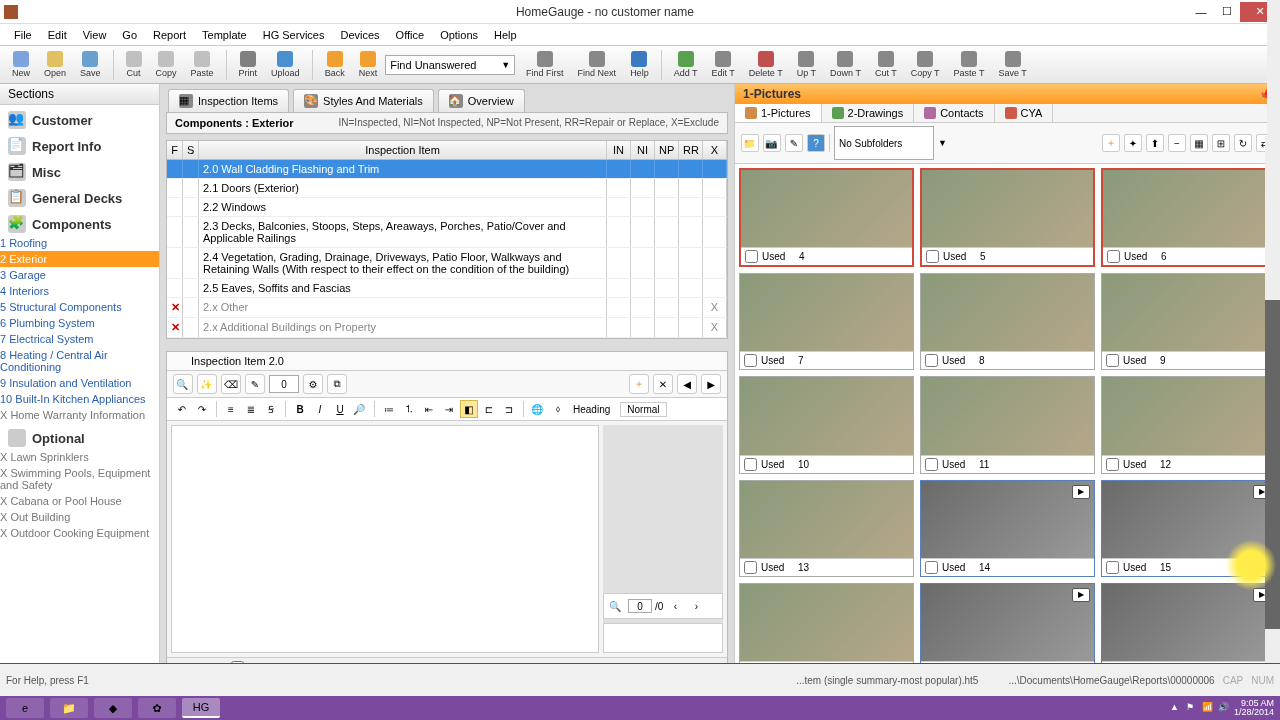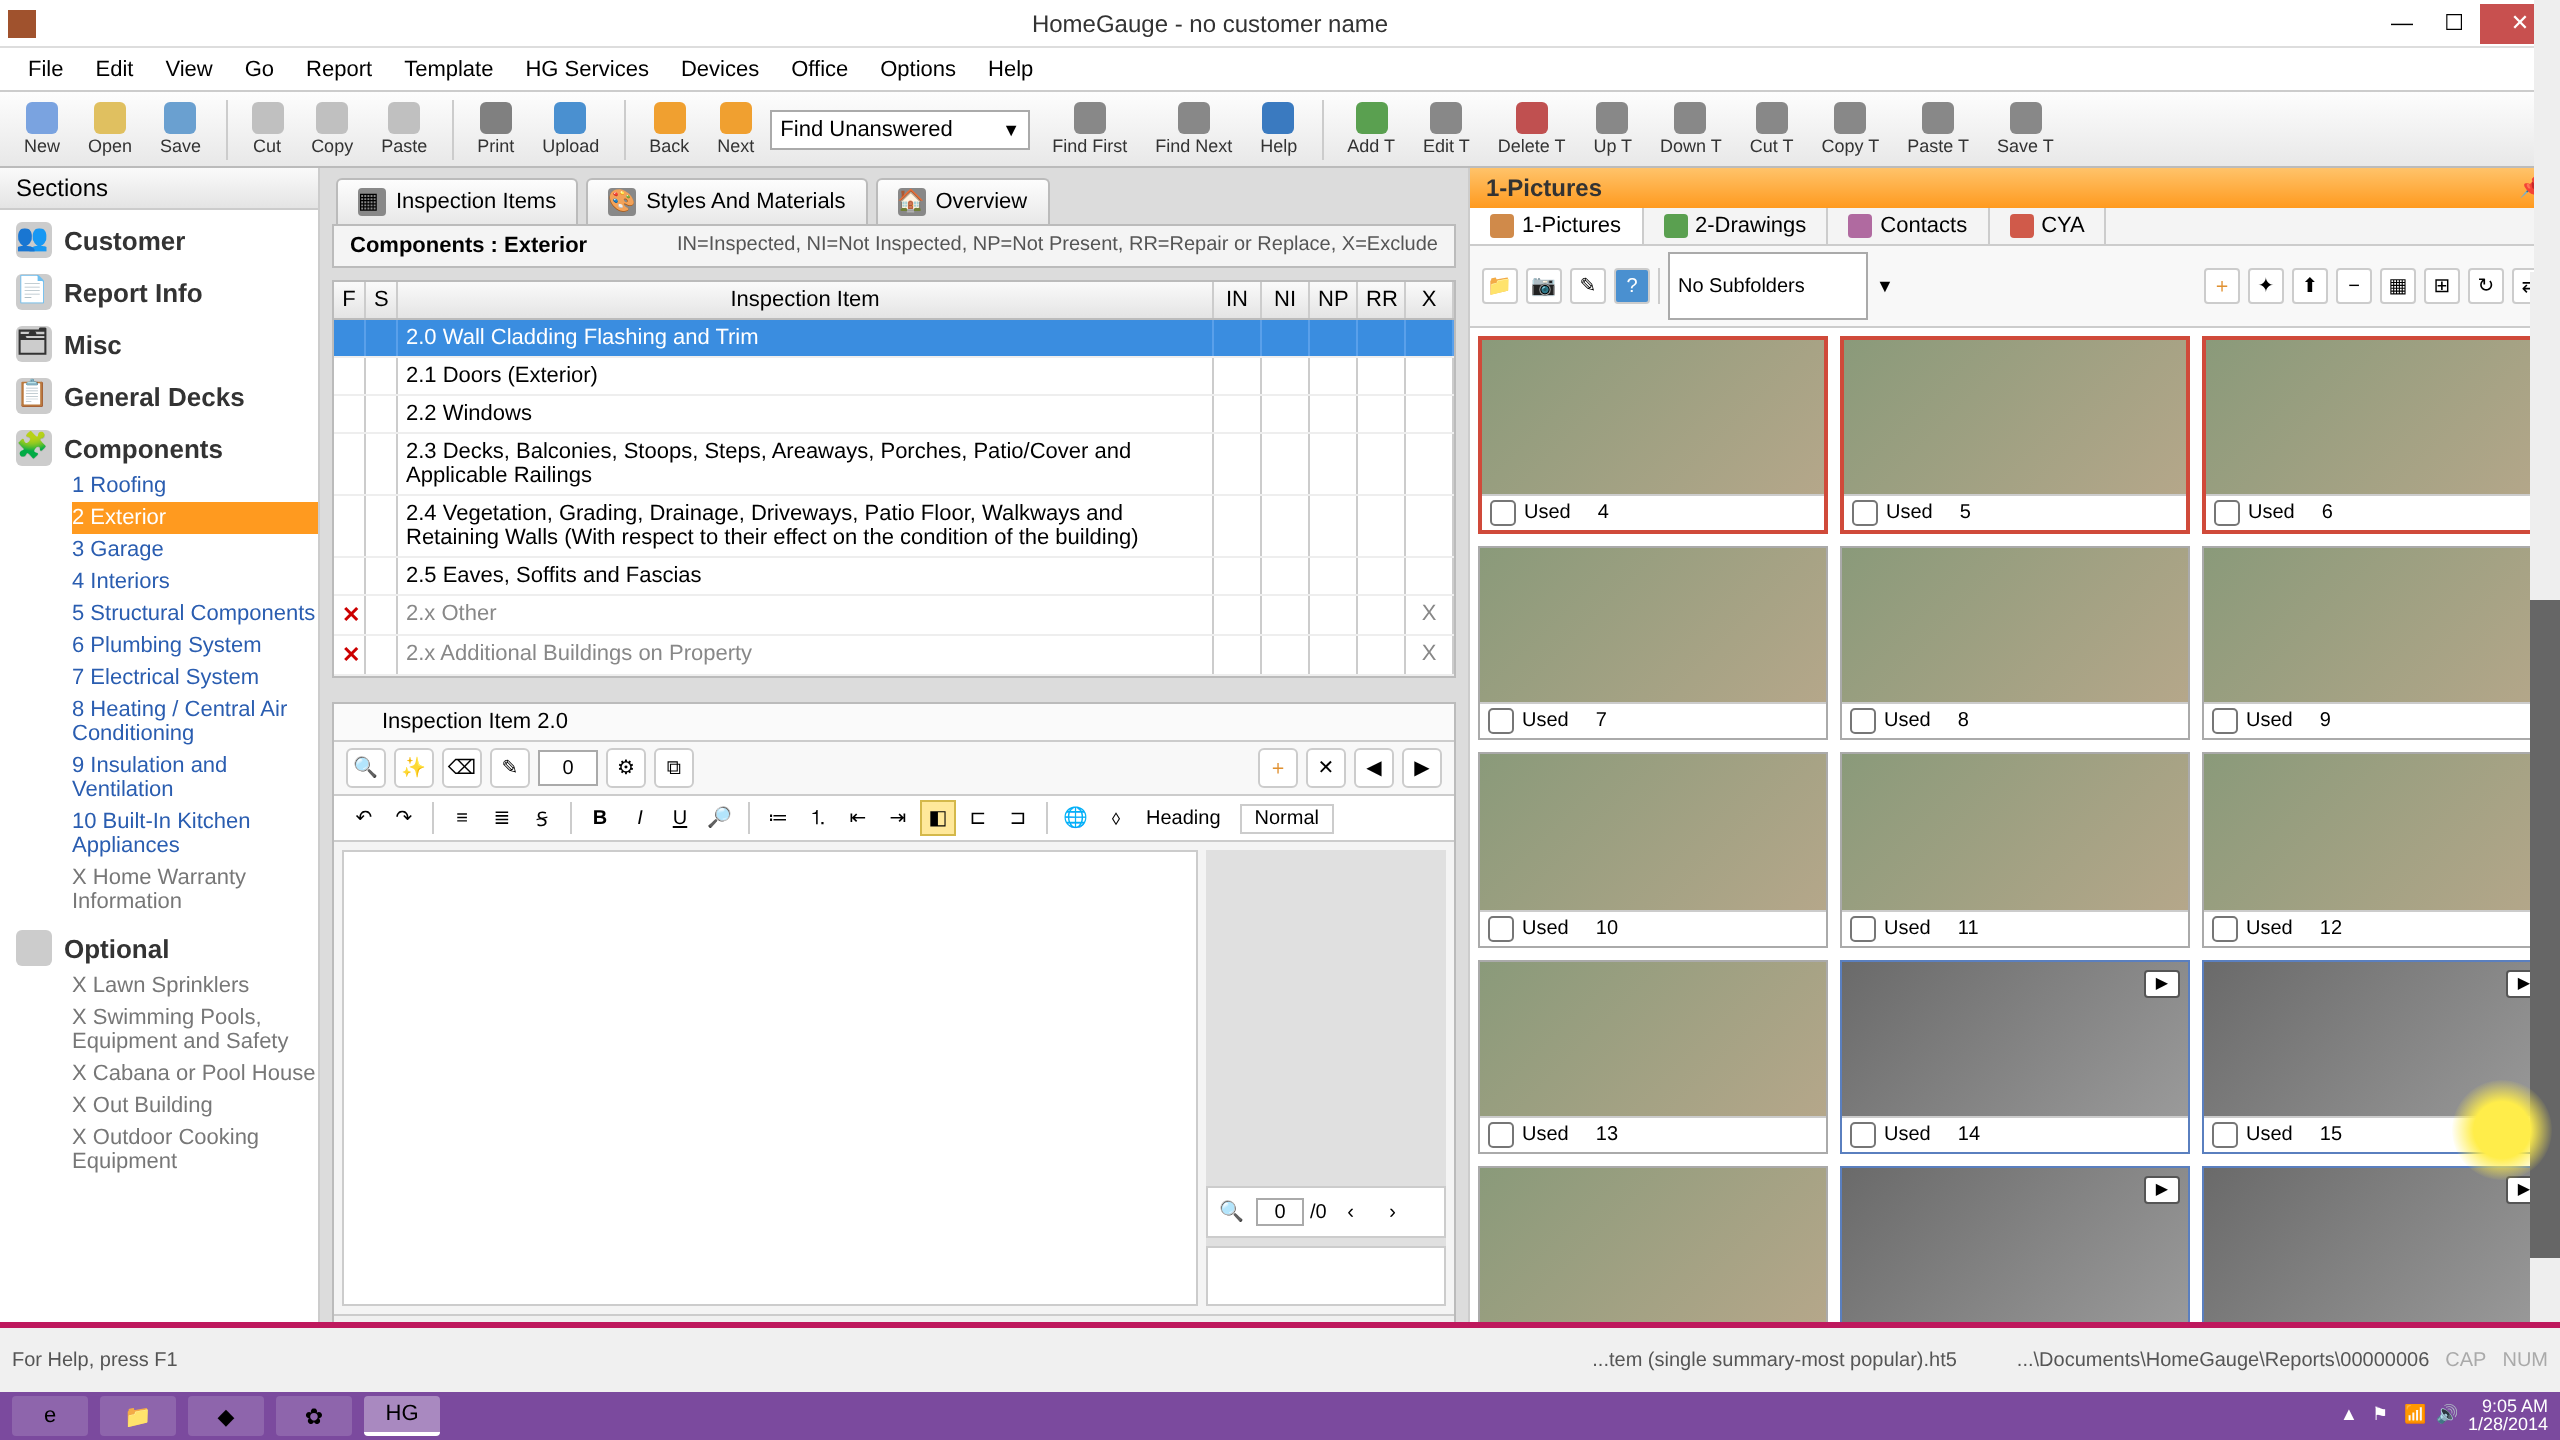--- a/index.html
+++ b/index.html
@@ -22,21 +22,21 @@
 .tbtn .ticon { width: 16px; height: 16px; border-radius: 3px; margin-bottom: 1px; }
 .tsep { width: 1px; height: 30px; background: #ccc; margin: 0 4px; }
 .tcombo { width: 130px; height: 20px; font-size: 11px; border: 1px solid #aaa; padding: 0 4px; background: #fff; }
 
 
 .main { display: flex; height: 600px; }
 .sections { width: 160px; background: #fff; border-right: 1px solid #ccc; display: flex; flex-direction: column; }
 .sections-hdr { background: linear-gradient(#fafafa,#e4e4e4); padding: 3px 8px; font-size: 12px; border-bottom: 1px solid #ccc; }
 .sec-group { padding: 6px 0 2px 8px; font-size: 13px; font-weight: bold; color: #333; display: flex; align-items: center; gap: 6px; }
 .sec-group .gicon { width: 18px; height: 18px; background: #ccc; border-radius: 3px; }
-.sec-item { font-size: 11px; color: #2a5db0; padding: 2px 0; cursor: pointer; margin-left: 36px; }
+.sec-item { font-size: 11px; color: #2a5db0; padding: 2px 0; cursor: pointer; }
 .sec-item.sel { background: #ff9a1f; color: #fff; }
 .sec-item.x { color: #777; }
 .sec-scroll { flex: 1; overflow: hidden; position: relative; }
 .sec-scrollbar { position: absolute; right: 0; top: 0; width: 13px; height: 100%; background: #eee; }
 
 
 .center { flex: 1; display: flex; flex-direction: column; background: #dcdcdc; min-width: 0; }
 .tabs { height: 28px; display: flex; align-items: flex-end; padding: 0 8px; gap: 4px; }
 .tab { background: linear-gradient(#fdfdfd,#e8e8e8); border: 1px solid #bbb; border-bottom: none; padding: 4px 10px; font-size: 11px; display: flex; align-items: center; gap: 5px; cursor: pointer; border-radius: 3px 3px 0 0; }
 .tab .tabicon { width: 14px; height: 14px; background: #888; border-radius: 2px; }
@@ -90,21 +90,21 @@
 .thumb.video { border: 1px solid #5a7fbf; }
 .thumb .img { flex: 1; background: linear-gradient(135deg,#8a9a7a,#b5a78a); position: relative; }
 .thumb .img.vid { background: linear-gradient(135deg,#6a6a6a,#9a9a9a); }
 .thumb .playbadge { position: absolute; top: 4px; right: 4px; width: 18px; height: 14px; background: #fff; border: 1px solid #555; border-radius: 2px; font-size: 8px; display:flex; align-items:center; justify-content:center; }
 .thumb .cap { height: 18px; font-size: 10px; padding: 2px 4px; display: flex; align-items: center; gap: 4px; border-top: 1px solid #ccc; }
 .thumb.first { border: 2px solid #d04a3a; }
 .pic-scroll { position: absolute; right: 0; top: 136px; width: 15px; bottom: 36px; background: #eee; }
 .pic-scroll .handle { position: absolute; top: 30%; height: 60%; width: 100%; background: #666; }
 
 
-.status { position: absolute; bottom: 24px; left: 0; right: 0; height: 32px; background: #f0f0f0; border-top: 3px solid #be185d; font-size: 10px; display: flex; align-items: center; padding: 16px 6px; color: #555; }
+.status { position: absolute; bottom: 24px; left: 0; right: 0; height: 32px; background: #f0f0f0; border-top: 1px solid #be185d; font-size: 10px; display: flex; align-items: center; padding: 16px 6px; color: #555; }
 .status .sp { flex: 1; }
 .status .cap { color: #aaa; margin-left: 8px; }
 
 
 .taskbar { position: absolute; bottom: 0; left: 0; right: 0; height: 24px; background: #7b4a9e; display: flex; align-items: center; padding: 0 6px; gap: 6px; }
 .taskbar .tb-app { width: 38px; height: 20px; background: rgba(255,255,255,0.15); border-radius: 2px; display:flex; align-items:center; justify-content:center; font-size:11px; cursor:pointer; }
 .taskbar .tb-app.active { background: rgba(255,255,255,0.35); border-bottom: 2px solid #fff; }
 .taskbar .tray { margin-left: auto; color: #fff; font-size: 9px; display: flex; align-items: center; gap: 4px; }
 .tray .clock { text-align: right; line-height: 1; }
 .tray .tic { width: 12px; height: 12px; }

